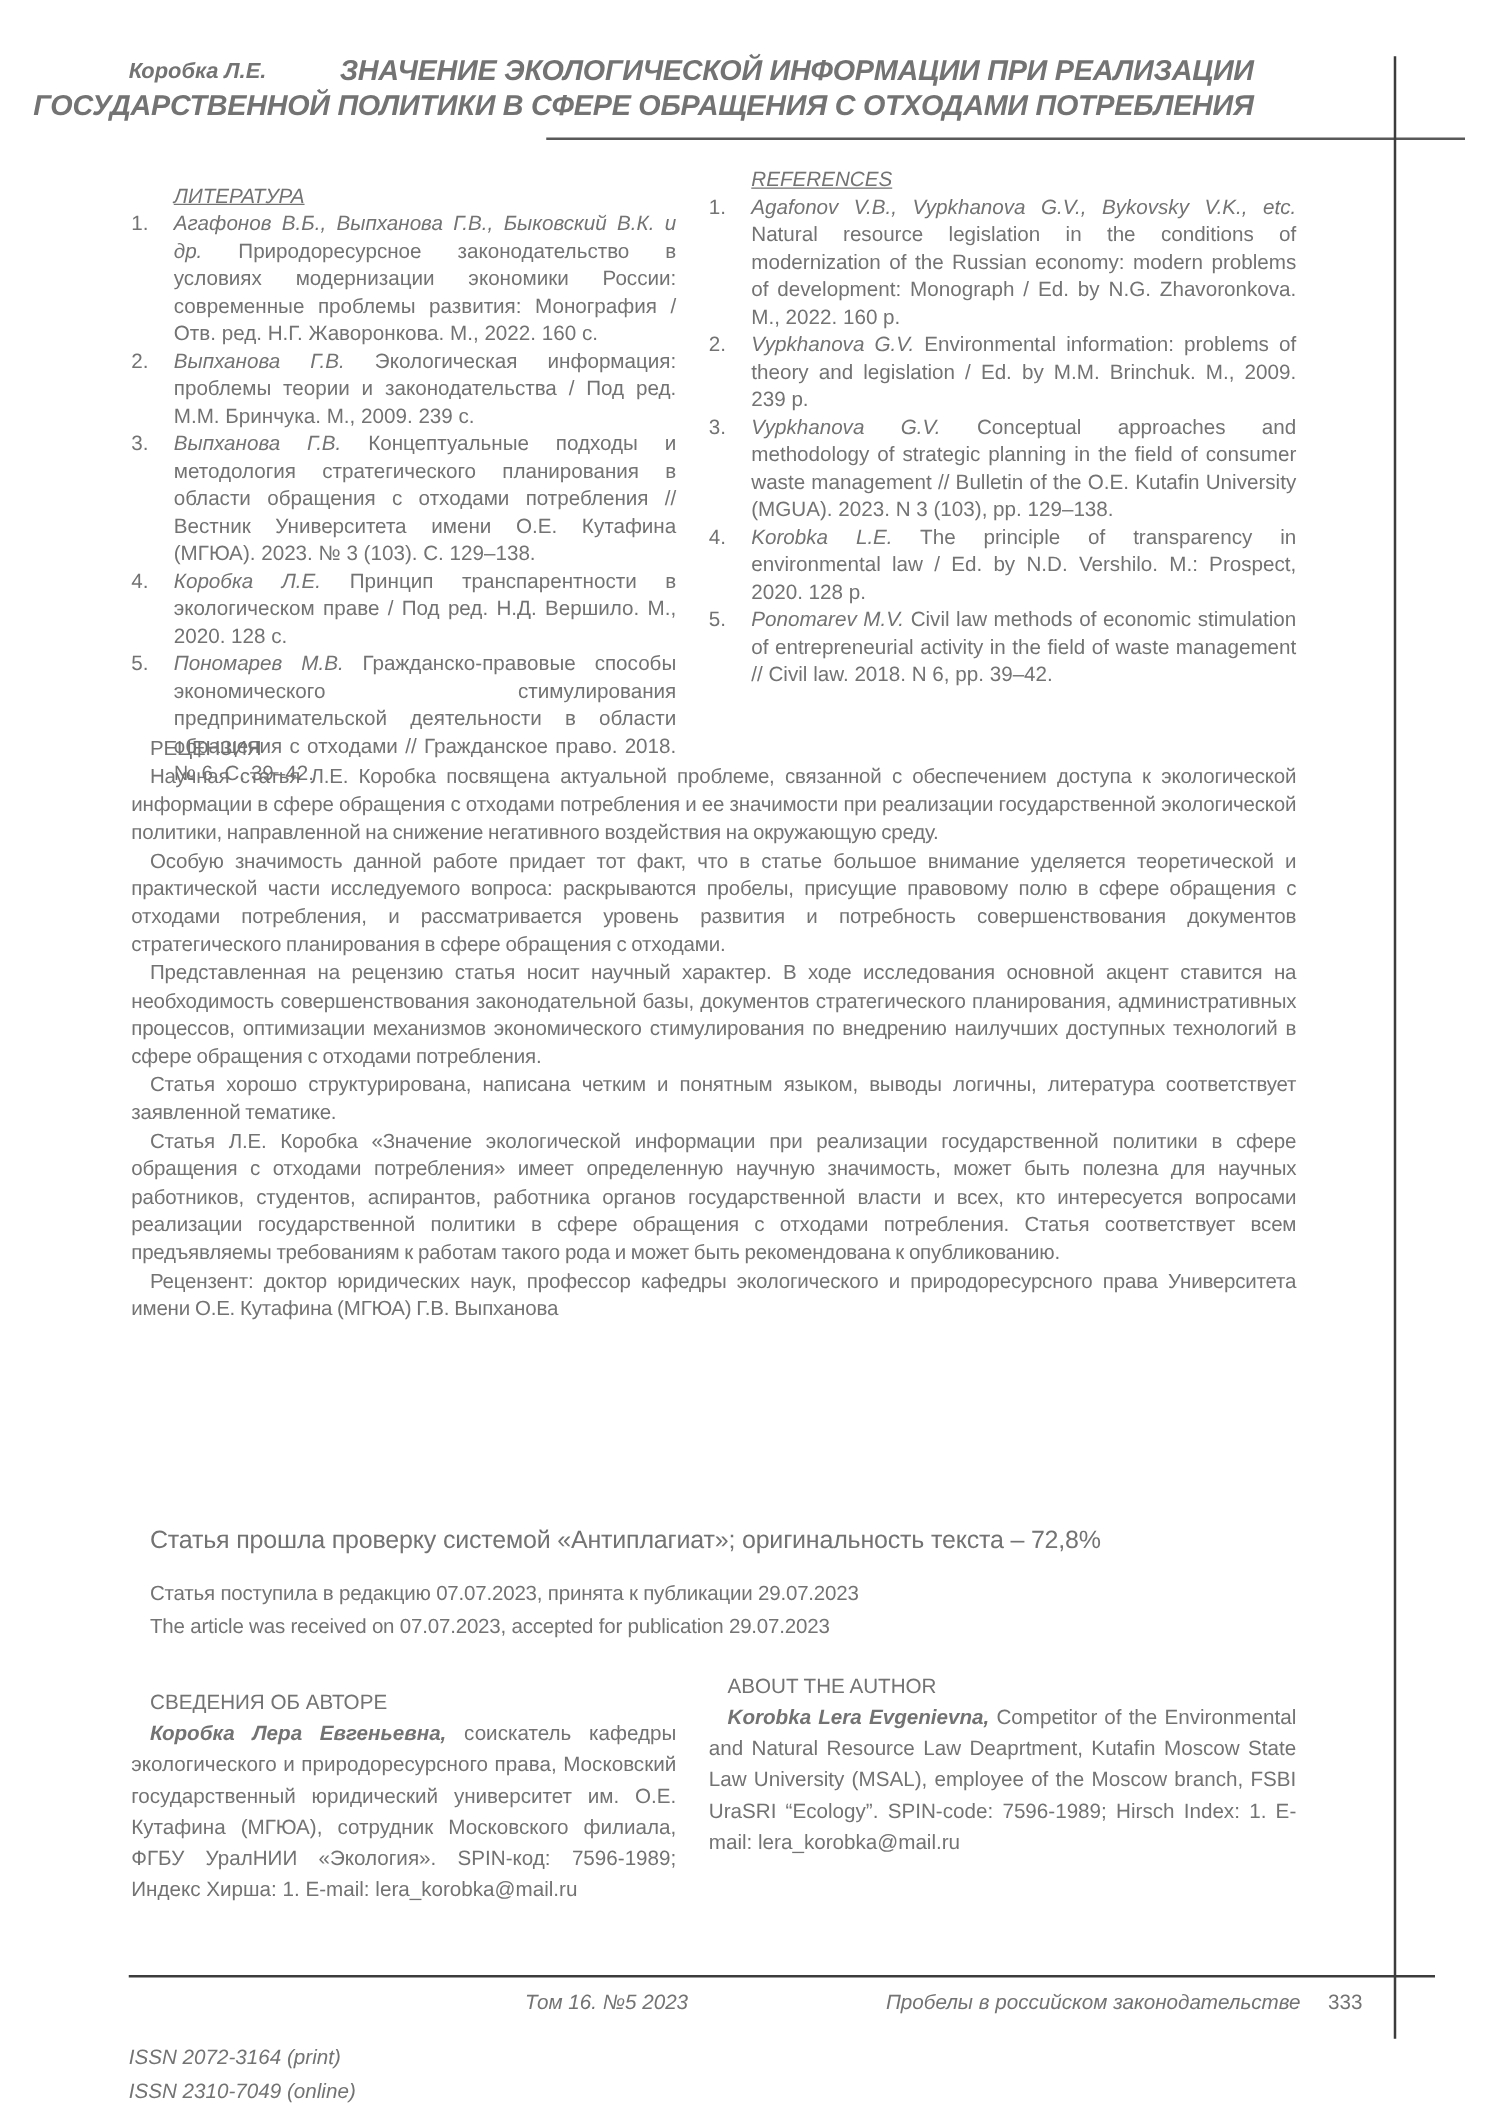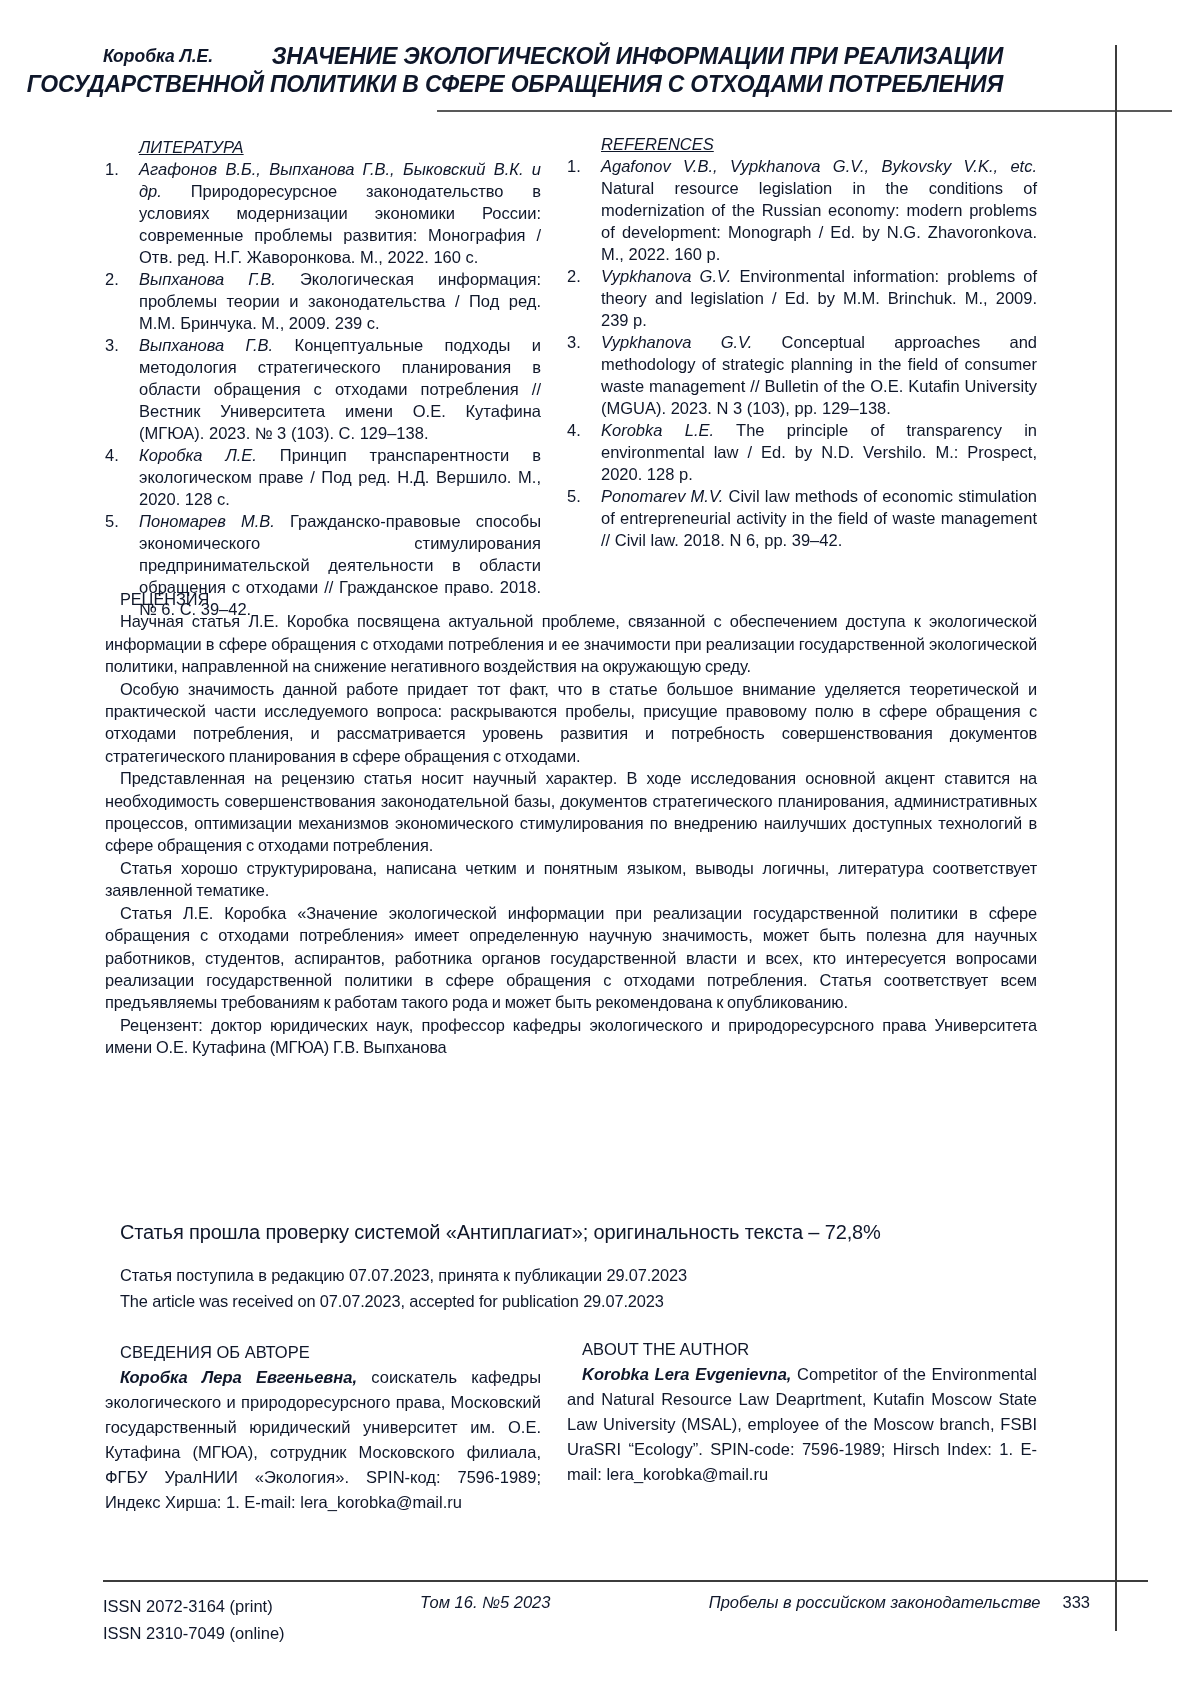--- a/index.html
+++ b/index.html
@@ -1,31 +1,31 @@
 <!DOCTYPE html>
 <html><head>
 <meta charset="utf-8">
 <style>
   html,body { margin:0; padding:0; background:#ffffff; }
   .page {
     position:relative; width:1200px; height:1697px; background:#ffffff;
-    font-family:"Liberation Sans", sans-serif; color:#0f172a;
+    font-family:"Liberation Sans", sans-serif; color:#737373;
     overflow:hidden;
   }
 
   
   .hdr-author { position:absolute; left:103px; top:46px; font-size:17.5px; font-weight:bold; font-style:italic; }
   .hdr-title  { position:absolute; top:42px; right:197px; text-align:right;
                 font-weight:bold; font-style:italic; font-size:23px; line-height:28px; letter-spacing:-0.2px; white-space:nowrap; }
   .hdr-rule   { position:absolute; left:437px; top:110px; width:735px; height:2px; background:#595959; }
   .v-rule     { position:absolute; left:1115px; top:45px; width:2px; height:1586px; background:#3c3c3c; }
 
   
   .refs-row  { position:absolute; left:105px; top:133px; width:932px; }
-  .col-left  { position:absolute; left:0; top:3px; width:436px; }
+  .col-left  { position:absolute; left:0; top:13px; width:436px; }
   .col-right { position:absolute; left:462px; top:0; width:470px; }
   .col-heading { font-style:italic; text-decoration:underline; margin-left:34px;
                  font-size:16.5px; line-height:22px; }
   .ref-item { position:relative; padding-left:34px; font-size:16.5px; line-height:22px; text-align:justify; }
   .ref-num  { position:absolute; left:0; top:0; }
   .ref-authors { font-style:italic; }
 
   
   .review { position:absolute; left:105px; top:588px; width:932px;
             font-size:16.4px; line-height:22.4px; letter-spacing:-0.15px; word-spacing:-0.5px; }
@@ -39,21 +39,21 @@
               padding-left:15px; font-size:16.4px; line-height:26px; letter-spacing:-0.15px; }
 
   
   .authors-row { position:absolute; left:105px; top:1337px; width:932px; font-size:16.5px; }
   .about-heading { padding-left:15px; line-height:25px; }
   .about-p { margin:0; text-indent:15px; text-align:justify; line-height:25px; }
   .about-name { font-weight:bold; font-style:italic; }
 
   
   .foot-rule  { position:absolute; left:103px; top:1580px; width:1045px; height:2px; background:#3c3c3c; }
-  .foot-issn  { position:absolute; left:103px; top:1593px; font-size:16.5px; line-height:27px; }
+  .foot-issn  { position:absolute; left:103px; top:1633px; font-style:italic; font-size:16.5px; line-height:27px; }
   .foot-vol   { position:absolute; left:420px; top:1593px; font-style:italic; font-size:16.5px; }
   .foot-right { position:absolute; top:1593px; right:110px; font-size:16.5px; }
   .foot-journal { font-style:italic; }
   .foot-page  { margin-left:22px; }
 </style>
 </head>
 <body>
 
 <div class="page">
 

